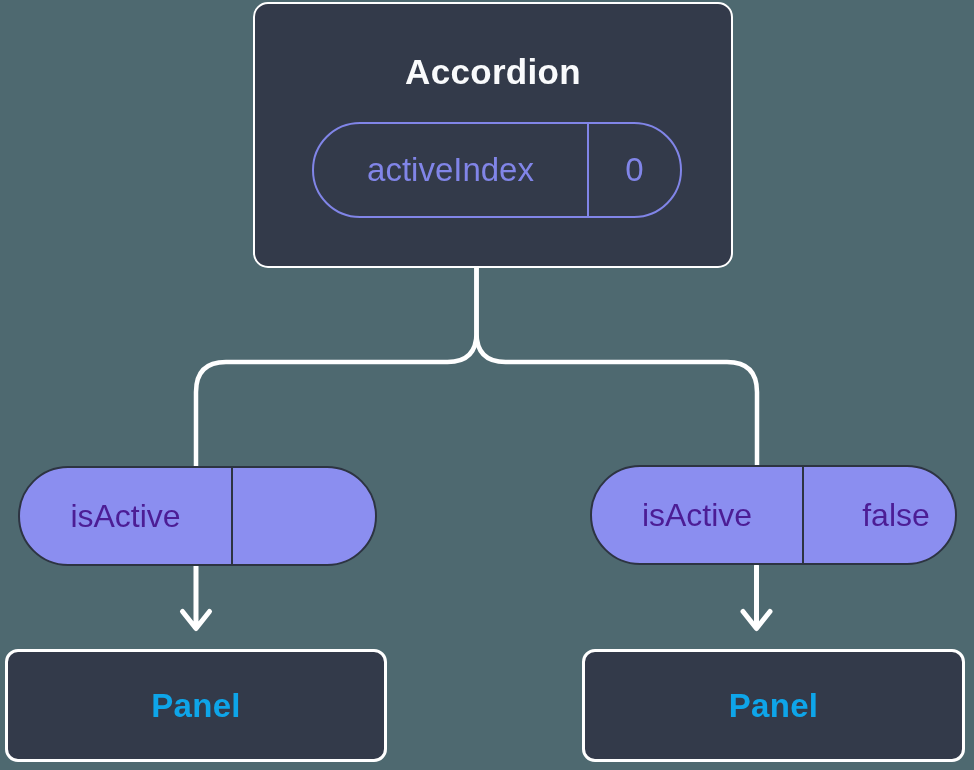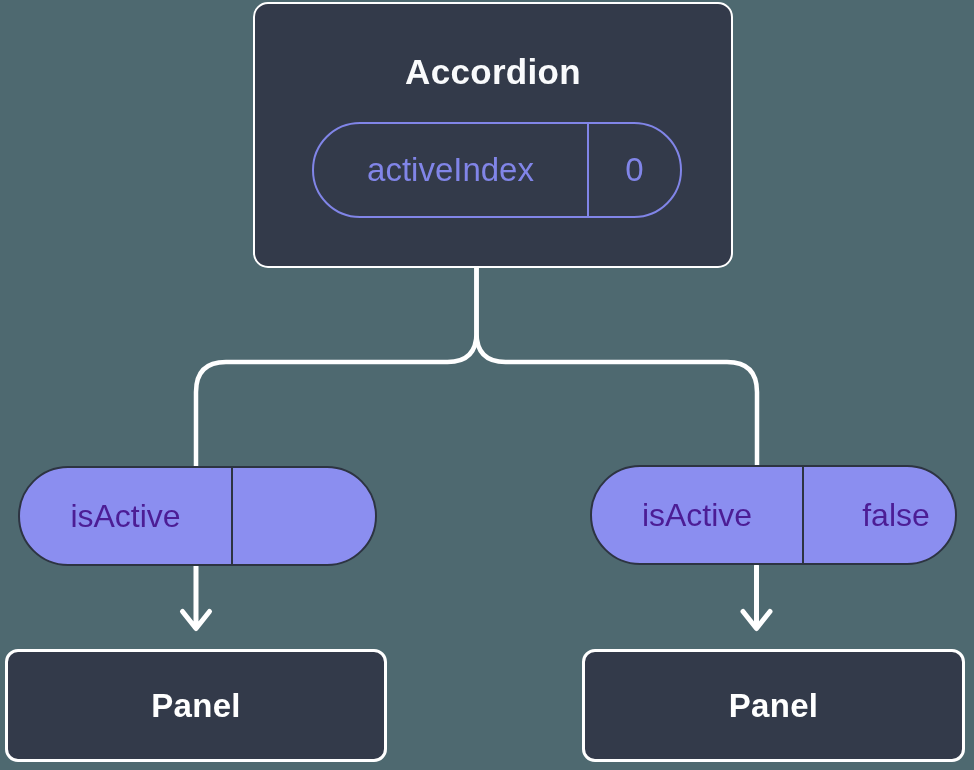--- a/index.html
+++ b/index.html
@@ -96,21 +96,21 @@
   .pill-left .cell.value { flex: 1 1 auto; }
   .pill-right { left: 590px; top: 465px; width: 367px; }
   .pill-right .cell.name { flex: 0 0 210px; }
   .pill-right .cell.value { flex: 1 1 auto; margin-left: 33px; }
   .node.panel {
     border-width: 3px;
     border-radius: 13px;
     display: flex;
     align-items: center;
     justify-content: center;
-    color: #ffffff;
+    color: #0ea5e9;
     font-size: 33px;
     font-weight: 600;
     letter-spacing: 0.3px;
   }
   .panel-left  { left: 5px;   top: 649px; width: 382px; height: 113px; }
   .panel-right { left: 582px; top: 649px; width: 383px; height: 113px; }
 </style>
 </head>
 <body>
 

